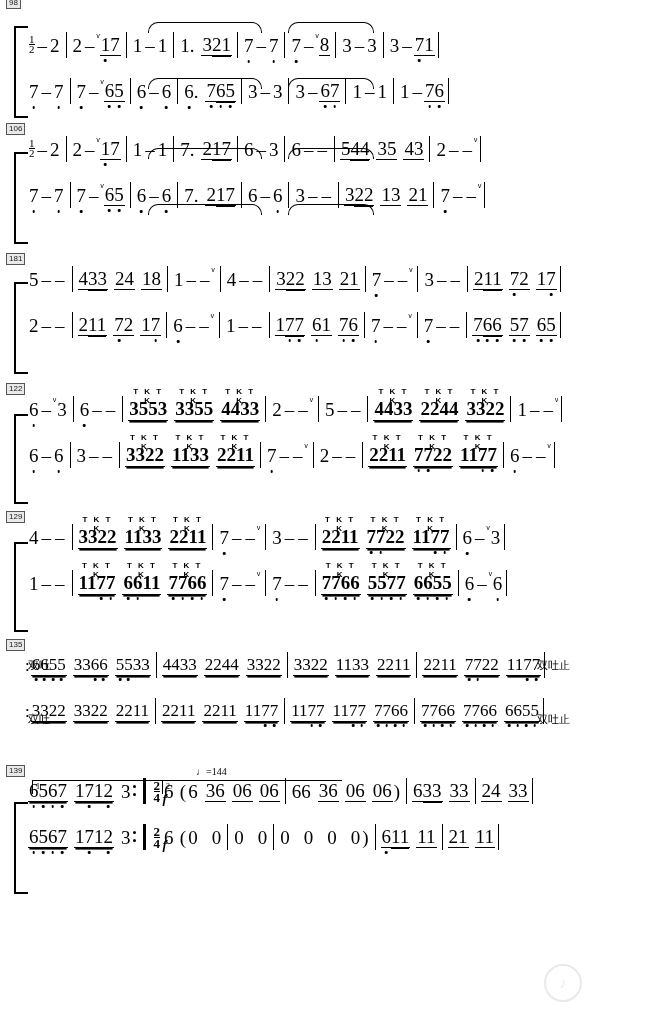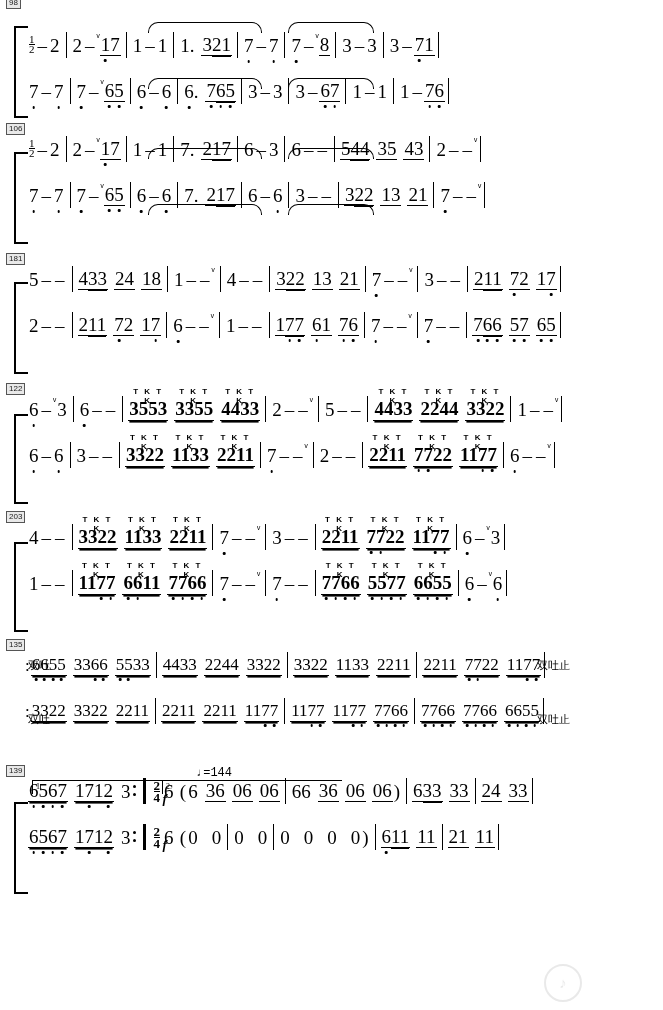--- a/index.html
+++ b/index.html
@@ -87,22 +87,22 @@
     display:inline-block;text-align:center;line-height:11px;
     font-size:13px;font-weight:bold;padding:0 3px;position:relative;top:0px;
   }
   .ts span{display:block;}
   .ts .num{border-bottom:1.6px solid #000;}
   .dyn{
     font-family:"Liberation Serif",serif;font-style:italic;font-weight:bold;
     font-size:13px;position:relative;top:8px;left:-12px;
   }
   .tempo{
-    position:absolute;font-size:12px;
-    font-family:Liberation Mono, monospace;
+    position:absolute;font-size:10px;
+    font-family:Liberation Serif, serif;
   }
   .bracketline{position:absolute;border-top:1px solid #000;}
   .vline{position:absolute;border-left:1px solid #000;}
   .repeat-dots{display:inline-block;position:relative;width:6px;height:22px;vertical-align:middle;}
   .repeat-dots::before,.repeat-dots::after{
     content:"";position:absolute;left:1px;width:3px;height:3px;border-radius:50%;background:#000;
   }
   .repeat-dots::before{top:5px;}
   .repeat-dots::after{top:13px;}
 
@@ -496,21 +496,21 @@
       <span class="bar"></span>
       <span class="n"><span class="dotlow" style="position:relative;">6</span></span>
         <span class="n dash">–</span>
         <span class="n dash">–</span>
         <span class="vmark">ᵛ</span>
       <span class="bar end"></span>
     </div>
   </div>
 
   <div class="system" style="height:128px;">
-    <div class="measure-num">203</div>
+    <div class="measure-num">129</div>
     <div class="brace" style="top:28px;height:86px;"></div>
 
     <div class="staff">
       <span class="n">4</span>
         <span class="n dash">–</span>
         <span class="n dash">–</span>
       <span class="bar"></span>
       <span class="grp" style="position:relative;">
         <span class="tech">T K T K</span>
         <span class="n u2">3322</span>

